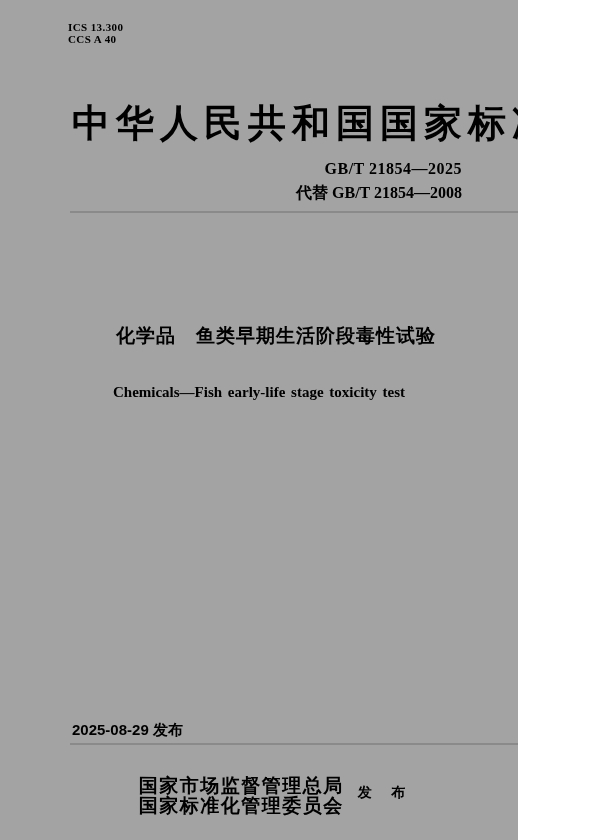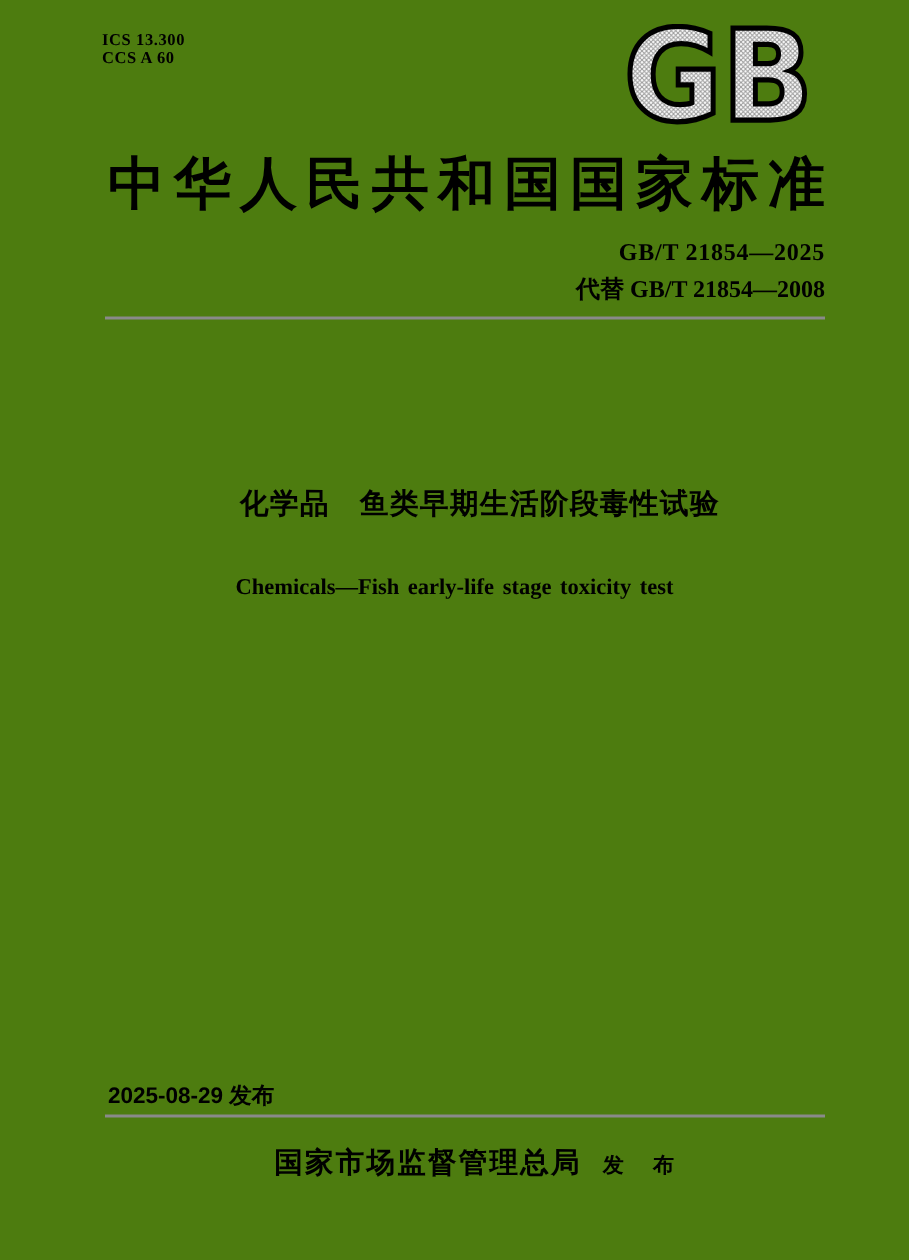--- a/index.html
+++ b/index.html
@@ -1,20 +1,20 @@
 <!DOCTYPE html>
 <html><head>
 <meta charset="utf-8">
 <style>
   html, body { margin: 0; padding: 0; background: #ffffff; }
   .page {
     position: relative;
-    width: 606px;
+    width: 518px;
     height: 840px;
-    background: #4d7c0f;
+    background: #a3a3a3;
     color: #000000;
     overflow: hidden;
     font-family: "Liberation Serif", "DejaVu Serif", serif;
   }
 
   
   .ics-block {
     position: absolute;
     left: 68px;
     top: 21px;
@@ -116,24 +116,24 @@
     font-size: 15px;
     font-weight: bold;
     font-family: "Liberation Sans", "DejaVu Sans", sans-serif;
   }
 
   
   .publisher-row {
     position: absolute;
     left: 0;
     right: 0;
-    top: 760px;
+    top: 776px;
     display: flex;
     justify-content: center;
-    align-items: flex-end;
+    align-items: flex-start;
     padding-left: 34px;
     gap: 14px;
   }
   .publisher-names {
     font-size: 19px;
     font-weight: bold;
     letter-spacing: 1.5px;
     line-height: 20px;
     text-align: justify;
     white-space: nowrap;
@@ -148,34 +148,23 @@
     font-family: "Liberation Serif", "DejaVu Serif", serif;
   }
 </style>
 </head>
 <body>
 
 <div class="page">
 
   <div class="ics-block">
     <div>ICS 13.300</div>
-    <div>CCS A 60</div>
-  </div>
-
-  <div class="gb-logo">
-    <svg viewBox="0 0 132 68" xmlns="http://www.w3.org/2000/svg">
-      <defs>
-        <pattern id="gbhatch" width="3" height="3" patternUnits="userSpaceOnUse">
-          <rect width="3" height="3" fill="#ffffff"></rect>
-          <path d="M0,0 L3,3 M3,0 L0,3" stroke="#9a9a9a" stroke-width="0.7"></path>
-        </pattern>
-      </defs>
-      <text x="66" y="64" text-anchor="middle" font-family="'DejaVu Sans', sans-serif" font-weight="bold" font-size="84" textLength="126" lengthAdjust="spacingAndGlyphs" fill="url(#gbhatch)" stroke="#000000" stroke-width="3.5">GB</text>
-    </svg>
-  </div>
+    <div>CCS A 40</div>
+  </div>
+
 
   <div class="standard-title">
       <span>中</span>
       <span>华</span>
       <span>人</span>
       <span>民</span>
       <span>共</span>
       <span>和</span>
       <span>国</span>
       <span>国</span>
@@ -197,17 +186,18 @@
 
   <div class="date-row">
     <span>2025-08-29 发布</span>
   </div>
 
   <div class="rule rule-bottom"></div>
 
   <div class="publisher-row">
     <div class="publisher-names">
       <div>国家市场监督管理总局</div>
+      <div>国家标准化管理委员会</div>
     </div>
     <div class="publish-label">发 布</div>
   </div>
 
 </div>
 
 </body></html>

